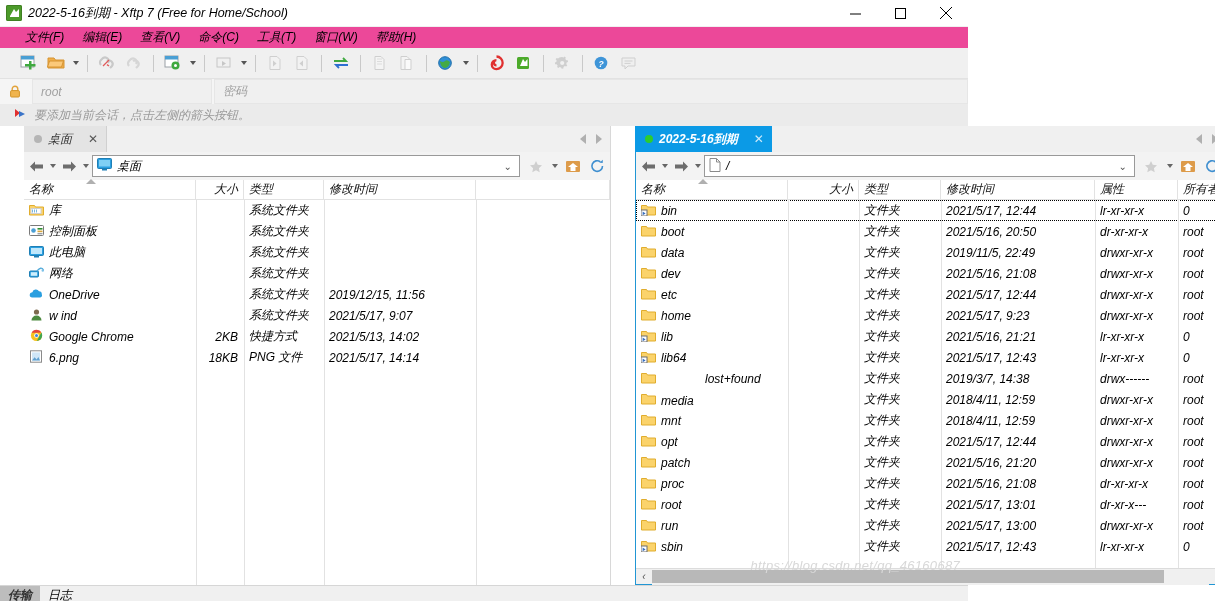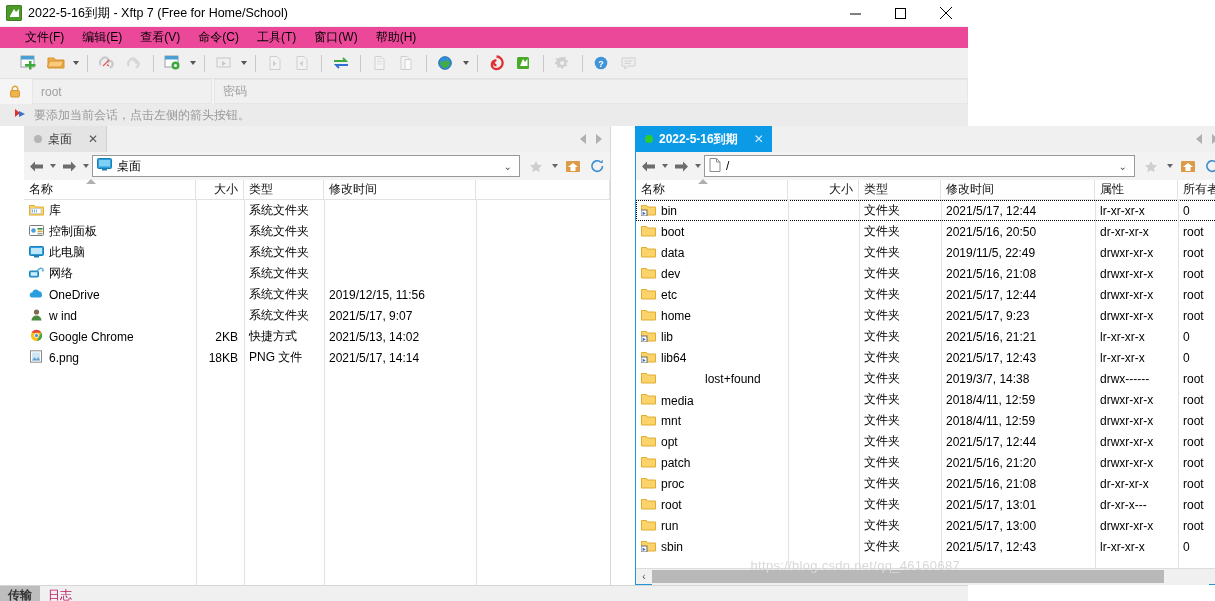--- a/index.html
+++ b/index.html
@@ -4,21 +4,21 @@
 <style>
   * { box-sizing: border-box; margin: 0; padding: 0; }
   html, body {
     width: 1215px; height: 601px;
     font-family: "Liberation Sans", "DejaVu Sans", sans-serif;
     font-size: 12px;
     background: #ffffff;
     overflow: hidden;
     color: #000;
   }
-  .app { width: 968px; height: 601px; position: relative; background:#fff; display:flex; flex-direction:column; }
+  .app { width: 968px; height: 601px; position: relative; background:#fff; display:flex; flex-direction:column;font-style:italic; }
 
   
   .titlebar {
     height: 26px; background: #ffffff; display: flex; align-items: center;
     padding-left: 6px; flex: 0 0 26px;
   }
   .title-icon {
     width: 16px; height: 16px; background: #4c9a2a; border-radius: 2px;
     display: inline-flex; align-items: center; justify-content: center;
     color: #fff; font-size: 9px; font-weight: bold; margin-right: 6px;
@@ -148,21 +148,21 @@
 
   .pane-right-inner { position: relative; flex: 1 1 auto; display:flex; flex-direction:column; border: 1px solid #2196d4; border-top:none; }
 
   
   .bottombar {
     flex: 0 0 16px; height: 16px; background: #f0f0f0; display: flex; align-items: flex-start;
     border-top: 1px solid #d6d6d6;
   }
   .btab { font-size: 12px; padding: 1px 8px 0 8px; white-space: nowrap; height: 16px; overflow:hidden; }
   .btab.active { background: #bdbdbd; color: #333; font-weight: bold; }
-  .btab.idle { background: #f0f0f0; color: #be185d; }
+  .btab.idle { background: #f0f0f0; color: #000000; }
 
   
   .watermark {
     position: absolute; right: 8px; bottom: 12px; font-size: 13px; color: #d8d8d8;
     letter-spacing: .3px; pointer-events: none; white-space: nowrap;
   }
 </style>
 </head>
 <body>
 

